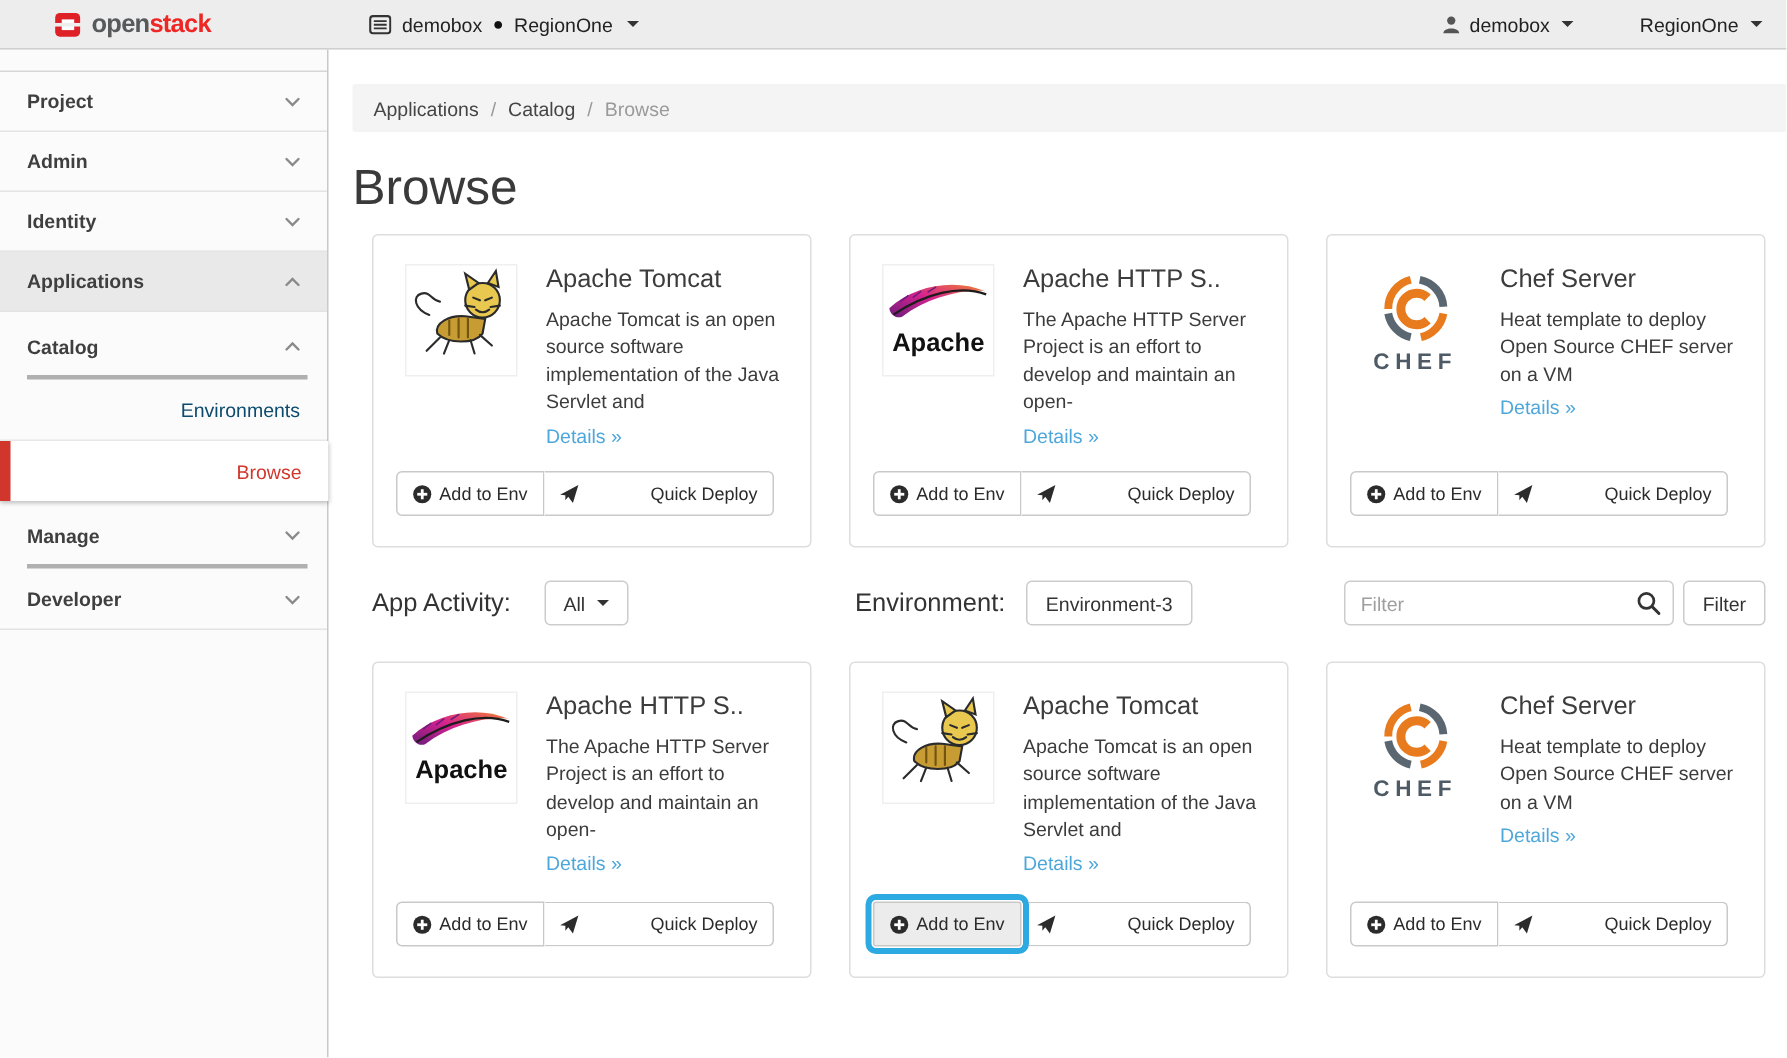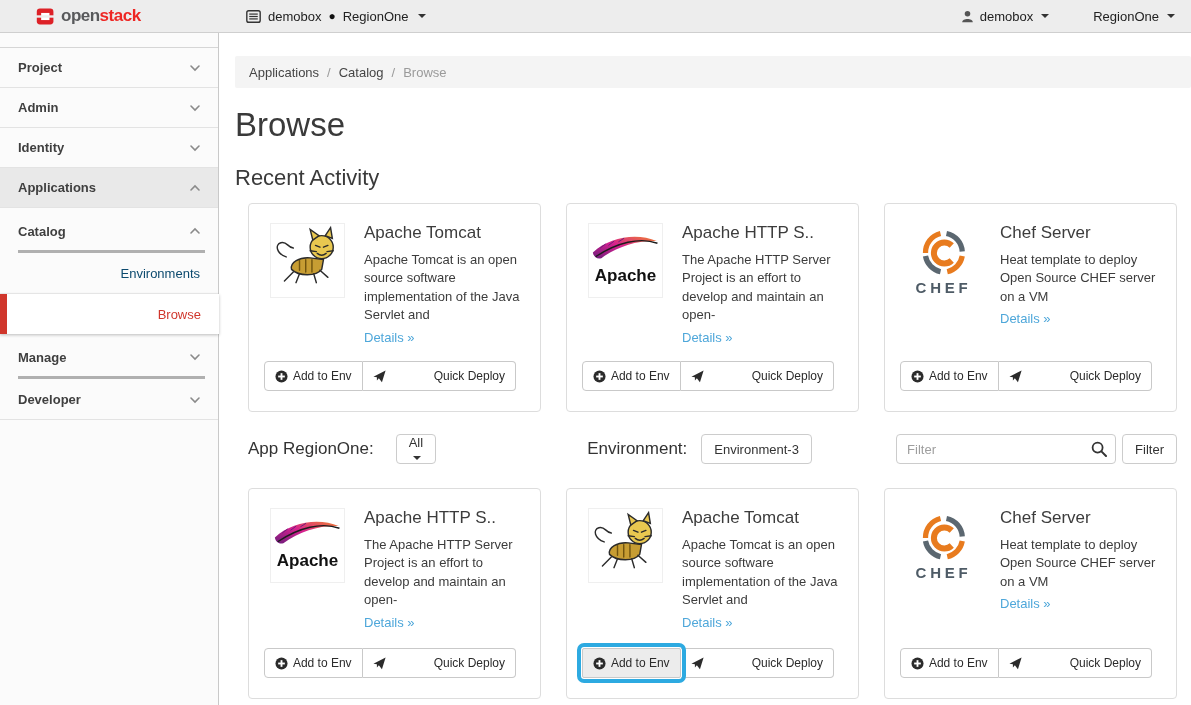--- a/index.html
+++ b/index.html
@@ -54,21 +54,21 @@
   .card-actions { align-self:flex-end; margin:0 24px 20px 0; display:flex; }
   .btn { height:30px; padding:0 10px; background:#fff; border:1px solid #c9c9c9; font-size:12px; color:#2b2b2b; display:flex; align-items:center; gap:5px; cursor:pointer; font-family:inherit; }
   .btn.left { border-radius:4px 0 0 4px; }
   .btn.right { border-radius:0 4px 4px 0; border-left:none;gap:48px; }
   .btn.highlight { background:#ececec; outline:4px solid #2daae1; outline-offset:1px; border-radius:2px; position:relative; z-index:2; }
 
   
   .filter-row { margin-left:13px; margin-top:22px; height:30px; width:929px; display:flex; align-items:center; }
   .flabel { font-size:17px; color:#333; }
   .btn-plain { height:30px; padding:0 12px; background:#fff; border:1px solid #ccc; border-radius:4px; font-size:13px; color:#333; display:flex; align-items:center; gap:6px; cursor:pointer; font-family:inherit; }
-  .all-btn { margin-left:22px;flex-direction:column; }
+  .all-btn { margin-left:22px; }
   .env-label { margin-left:151px; }
   .env-btn { margin-left:14px; }
   .search-wrap { margin-left:auto; position:relative; width:220px; }
   .search-input { width:100%; height:30px; border:1px solid #ccc; border-radius:4px; padding:0 32px 0 10px; font-size:13px; color:#333; font-family:inherit; outline:none; }
   .search-input::placeholder { color:#9e9e9e; }
   .search-icon { position:absolute; right:9px; top:7px; }
   .filter-btn { margin-left:6px; }
 </style>
 </head>
 <body>
@@ -194,21 +194,20 @@
 
   <div class="breadcrumb">
     <a class="crumb">Applications</a>
     <span class="crumb-sep">/</span>
     <a class="crumb">Catalog</a>
     <span class="crumb-sep">/</span>
     <span class="crumb-last">Browse</span>
   </div>
 
   <h1 class="page-title">Browse</h1>
-  <h2 class="section-title">Recent Activity</h2>
 
   <div class="grid first">
 
     <div class="card">
       <div class="card-main">
         <div class="logo-box">
           <svg width="71" height="71" viewBox="0 0 80 80">
             <g stroke="#2b2b2b" stroke-width="1.6" stroke-linecap="round">
               <path d="M16 36 C5 32 3 22 10 20 C17 18 17 25 24 26" fill="none"></path>
               <path d="M22 50 C20 42 31 36 43 37 L58 39 L56 50 C50 58 30 58 22 50 Z" fill="#c79d33"></path>
@@ -333,21 +332,21 @@
                 <path d="M0.5 8.4 L15.5 0.5 L11 15.2 L7.2 10 L4.8 13 L4.8 8.9 Z" fill="#2b2b2b"></path>
               </svg>
             </span>
           <span>Quick Deploy</span>
         </button>
       </div>
     </div>
   </div>
 
   <div class="filter-row">
-    <span class="flabel">App RegionOne:</span>
+    <span class="flabel">App Activity:</span>
     <button class="btn-plain all-btn">
       <span>All</span>
       <span class="caret"></span>
     </button>
     <span class="flabel env-label">Environment:</span>
     <button class="btn-plain env-btn">
       <span>Environment-3</span>
     </button>
     <span class="search-wrap">
       <input class="search-input" type="text" placeholder="Filter" style="">

